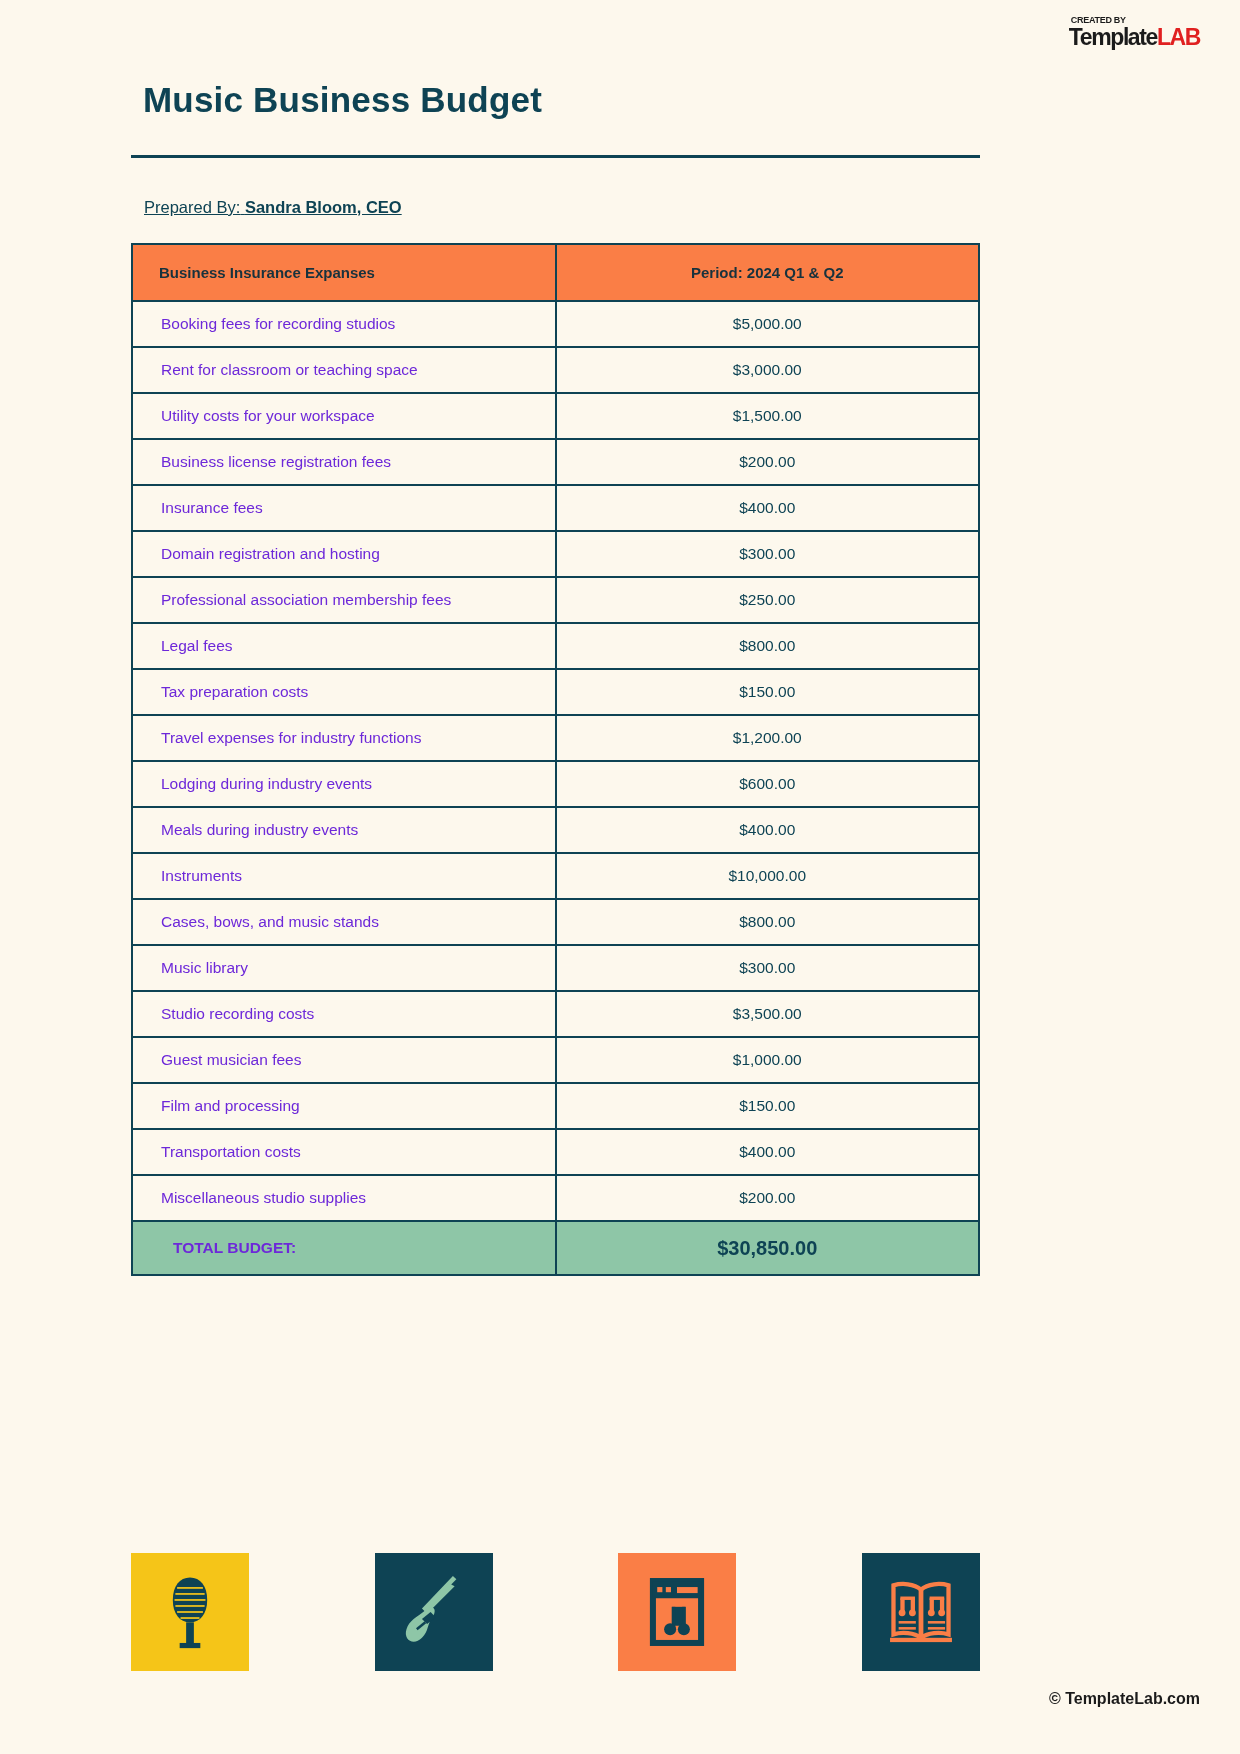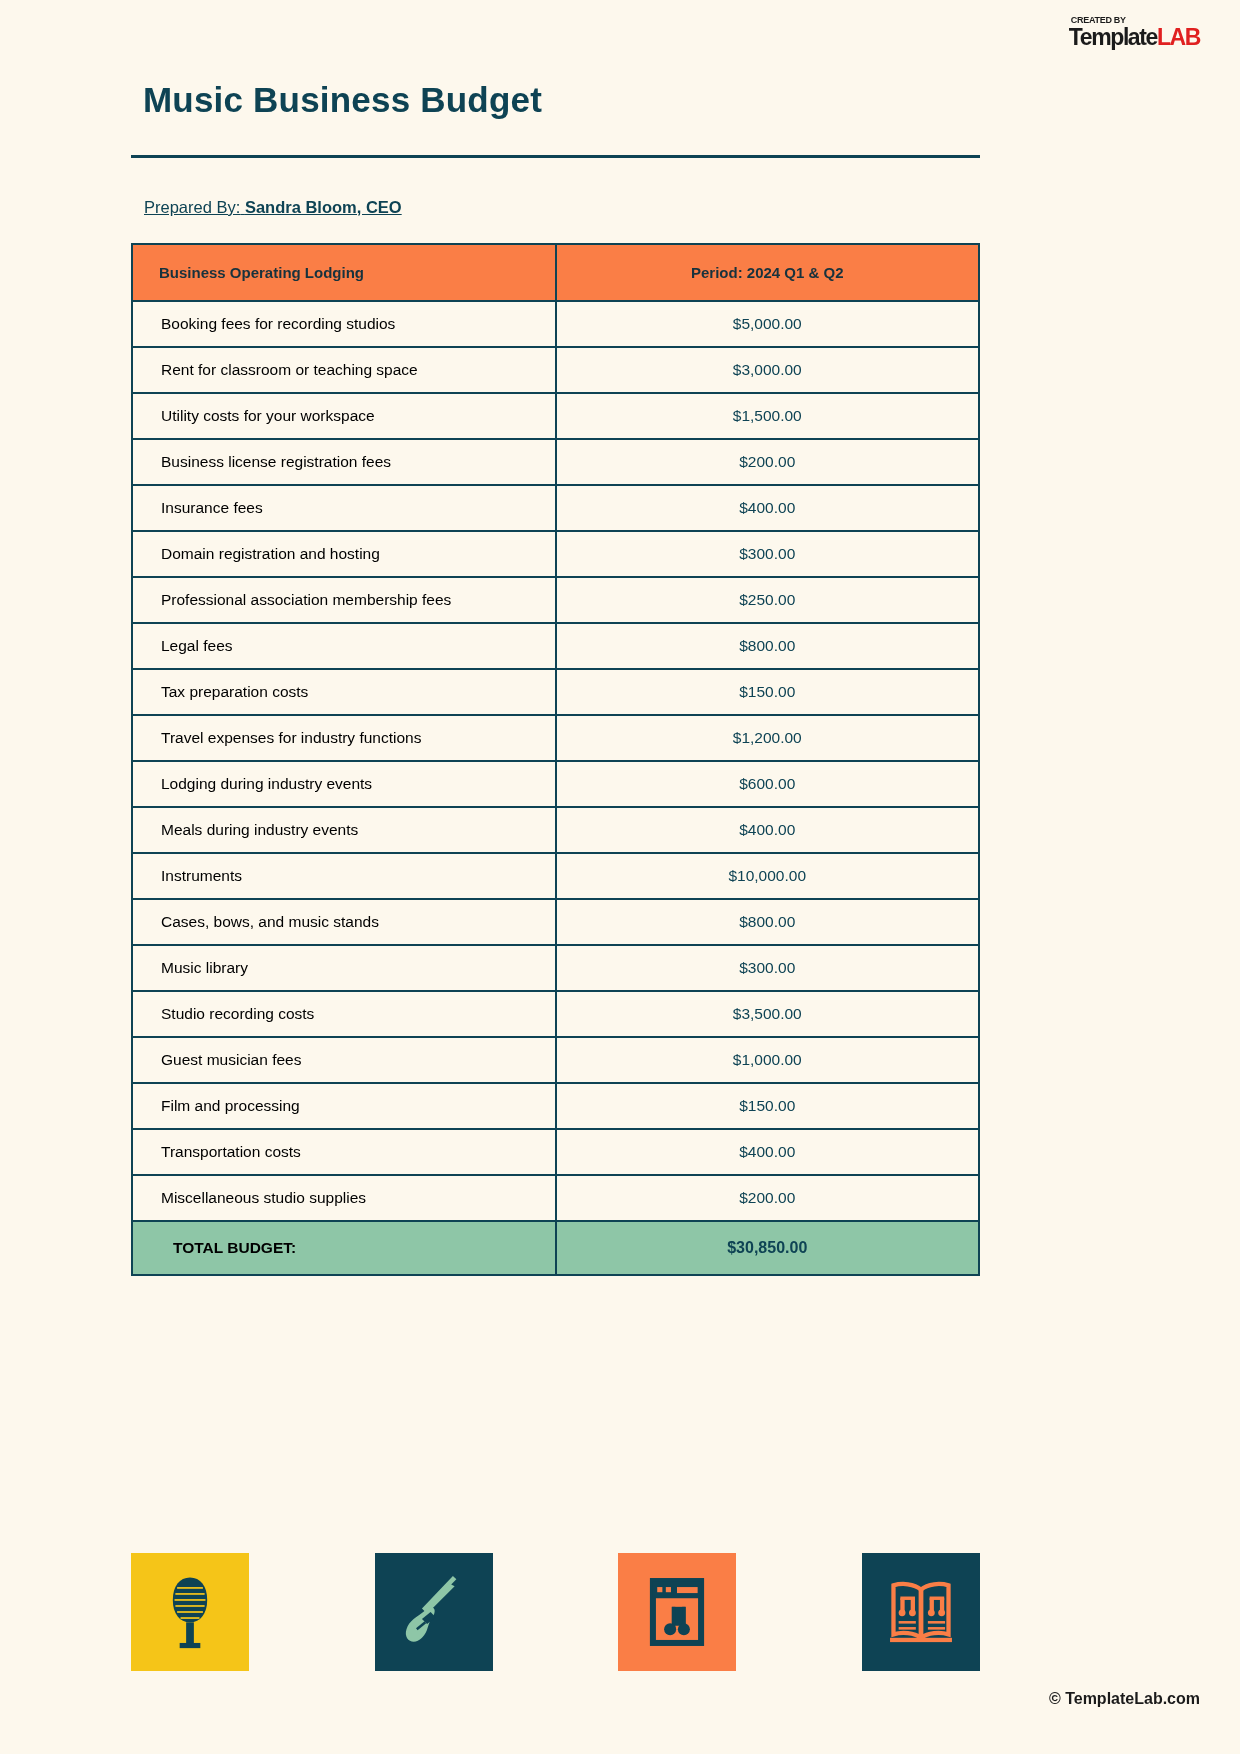--- a/index.html
+++ b/index.html
@@ -115,39 +115,39 @@
     background: #fa7e46;
     color: #17323d;
     font-size: 15px;
     font-weight: bold;
     height: 57px;
   }
   th.th-item { text-align: left; padding-left: 26px; }
   th.th-period { text-align: center; }
   td.c-item {
     background: #fdf8ed;
-    color: #000000;
+    color: #6d28d9;
     font-size: 15.5px;
     text-align: left;
     padding-left: 28px;
     width: 421px;
   }
   td.c-amount {
     background: #fdf8ed;
     color: #0e4354;
     font-size: 15.5px;
     text-align: center;
   }
   tr.total-row td {
     background: #8ec6a7;
     font-weight: bold;
     height: 54px;
   }
   tr.total-row td.c-item { font-size: 15.5px; padding-left: 40px; }
-  tr.total-row td.c-amount { font-size: 16px; }
+  tr.total-row td.c-amount { font-size: 20px; }
 
   
   .icon-strip {
     position: absolute;
     left: 131px;
     top: 1553px;
     width: 849px;
     display: flex;
     justify-content: space-between;
   }
@@ -182,21 +182,21 @@
   <div class="doc-title">Music Business Budget</div>
 
 
   <div class="head-rule"></div>
 
   <div class="prepared"><span>Prepared By:</span> <b>Sandra Bloom, CEO</b></div>
 
   <table class="budget-table">
     <thead>
       <tr>
-        <th class="th-item">Business Operating Lodging</th>
+        <th class="th-item">Business Insurance Expanses</th>
         <th class="th-period">Period: 2024 Q1 &amp; Q2</th>
       </tr>
     </thead>
     <tbody id="tbody">
         <tr>
           <td class="c-item">Booking fees for recording studios</td>
           <td class="c-amount">$5,000.00</td>
         </tr>
         <tr>
           <td class="c-item">Rent for classroom or teaching space</td>

